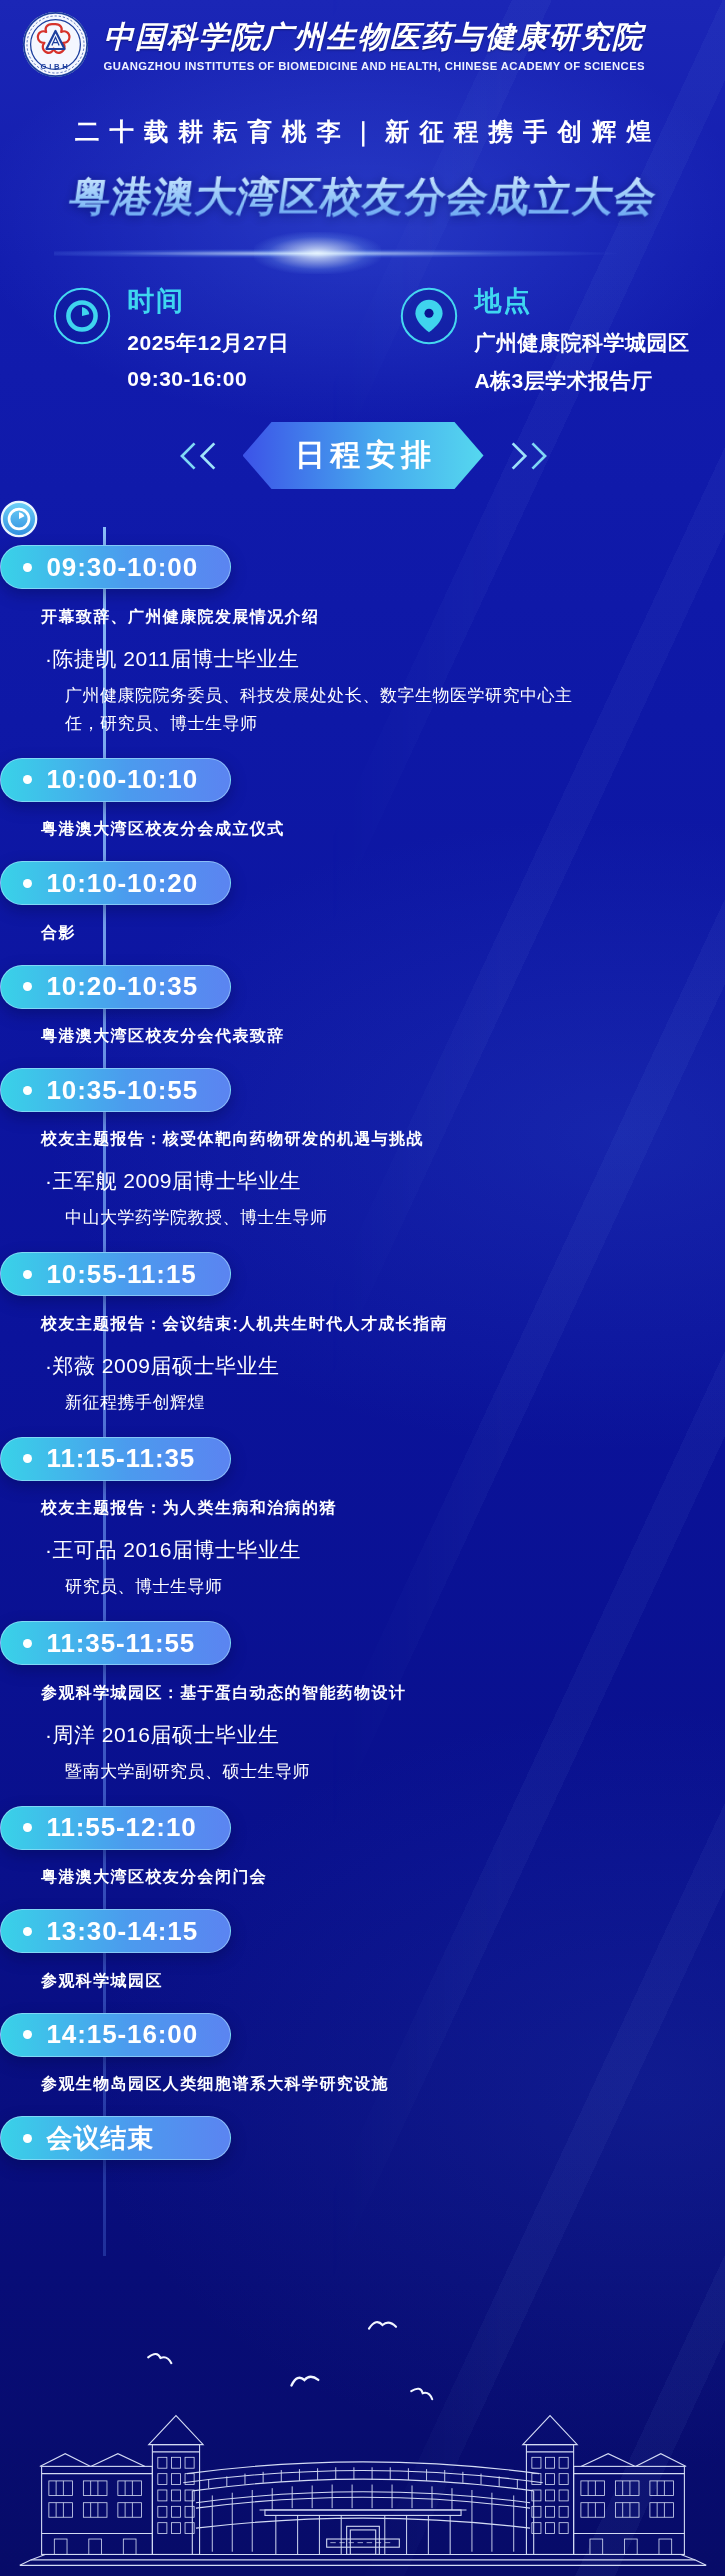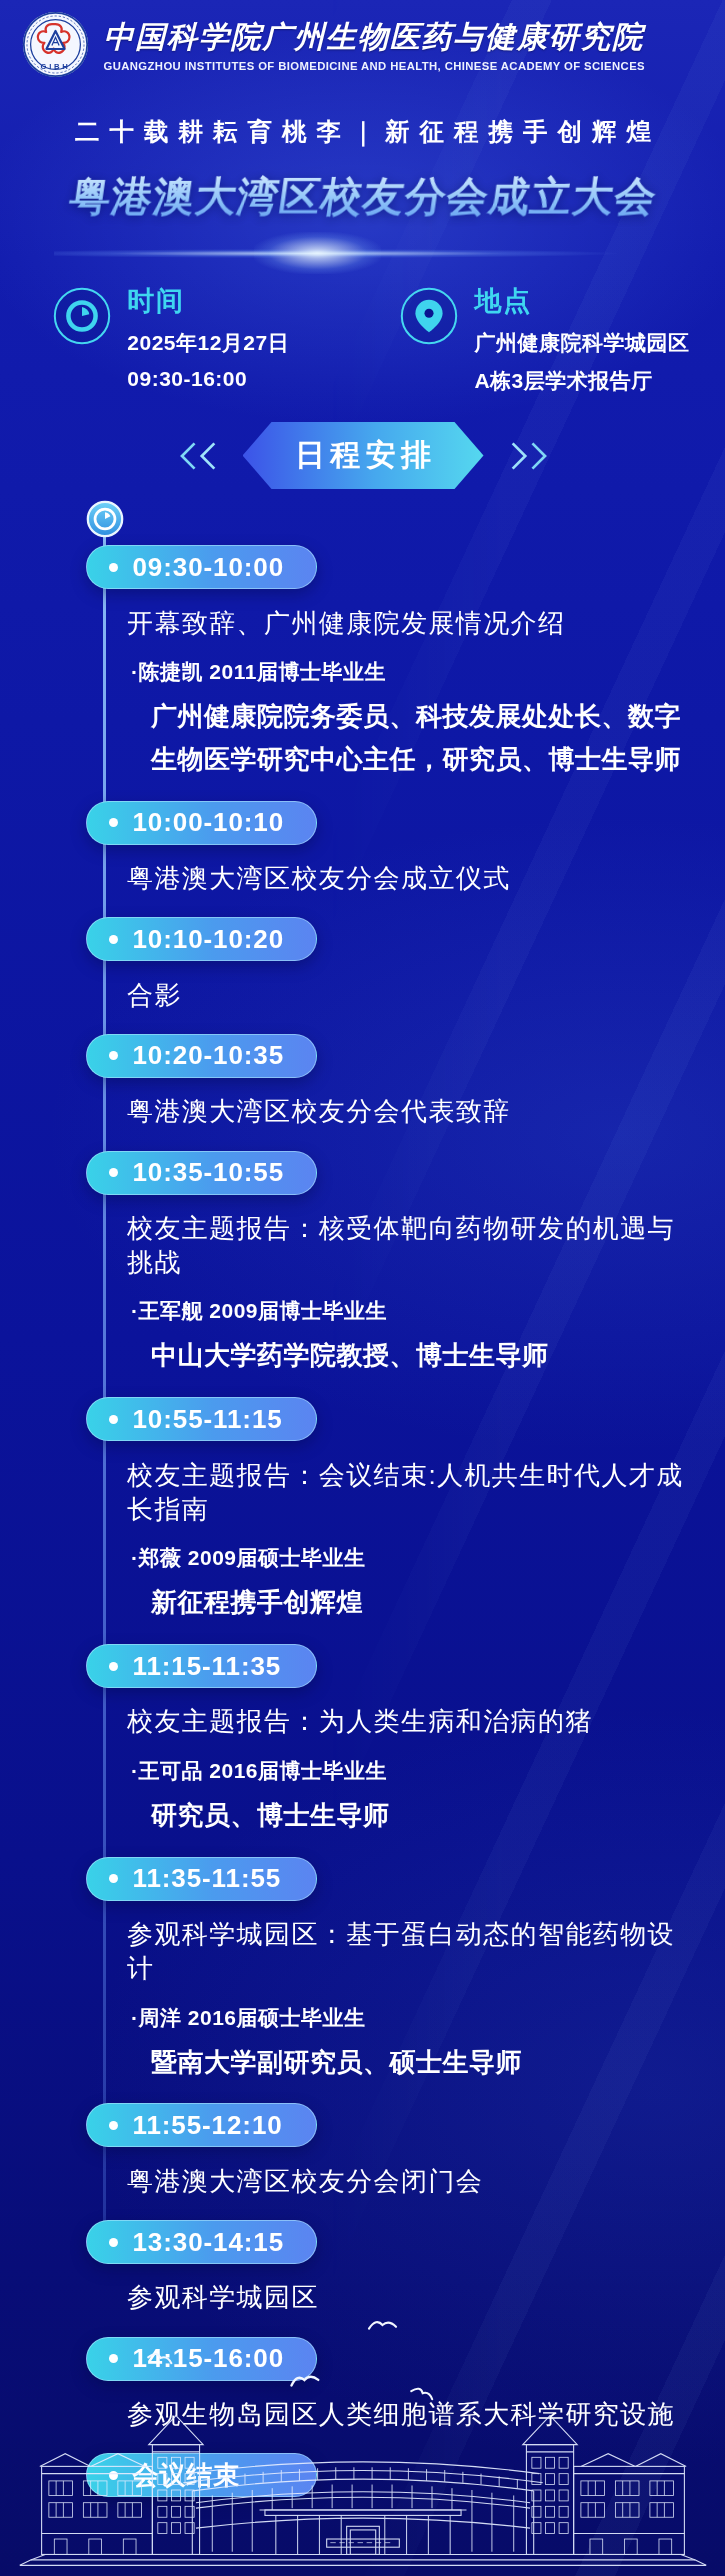--- a/index.html
+++ b/index.html
@@ -39,34 +39,34 @@
   .info-icon{flex:0 0 auto;margin-top:3.6px;}
   .info-label{color:#3fd6f0;font-size:27px;font-weight:800;letter-spacing:1.8px;}
   .info-line{font-size:21px;font-weight:700;margin-top:10px;letter-spacing:0.5px;}
   
   .banner-row{margin-top:27px;display:flex;align-items:center;justify-content:center;gap:9px;}
   .banner-hex{width:241px;height:67px;display:flex;align-items:center;justify-content:center;
     background:linear-gradient(90deg,#3c53e8,#46a8ee 55%,#55d8ef);
     clip-path:polygon(29px 0,calc(100% - 29px) 0,100% 50%,calc(100% - 29px) 100%,29px 100%,0 50%);
     font-size:30px;font-weight:800;letter-spacing:5.4px;text-indent:5.4px;color:#fff;}
   
-  .agenda{position:relative;margin-top:11px;padding-left:86px;}
+  .agenda{position:relative;margin-top:11px;}
   .agenda:before{content:"";position:absolute;left:103px;top:27px;height:1729px;width:2.7px;
     background:linear-gradient(180deg,rgba(150,205,255,.9),rgba(120,170,255,.55) 60%,rgba(100,150,255,.25));}
   .tl-clock{position:relative;margin:0 0 7.3px 0;width:38px;height:38px;}
   .agenda-item{position:relative;}
   .time-pill{position:relative;width:229px;height:42px;border-radius:22px;display:flex;align-items:center;
     background:linear-gradient(90deg,#39d2e8,#4b9bee 55%,#5b84f1);
     border:0.9px solid rgba(180,235,255,.55);box-shadow:0 5.4px 14.5px rgba(0,8,60,.35);margin-bottom:16.3px;}
   .time-pill .dot{width:9px;height:9px;border-radius:50%;background:#fff;margin:0 14.5px 0 22px;}
   .pill-time{font-size:26px;font-weight:800;letter-spacing:0.9px;color:#fff;}
   .session-title{margin:0 0 18px 0;padding-left:41px;max-width:563px;
-    font-size:26px;font-weight:400;letter-spacing:1.4px;line-height:1.32;}
-  .speaker{padding-left:45px;font-size:21px;font-weight:700;letter-spacing:0.5px;margin-bottom:9px;}
-  .detail{padding-left:65px;max-width:535px;font-size:26px;font-weight:700;letter-spacing:0.5px;line-height:1.65;}
+    font-size:16px;font-weight:700;letter-spacing:1.4px;line-height:1.32;}
+  .speaker{padding-left:45px;font-size:21px;font-weight:400;letter-spacing:0.5px;margin-bottom:9px;}
+  .detail{padding-left:65px;max-width:535px;font-size:17px;font-weight:400;letter-spacing:0.5px;line-height:1.65;}
   .agenda-item{margin-bottom:20px;}
   .agenda-item.simple{margin-bottom:22px;}
   
   .bird{position:absolute;}
   .building{position:absolute;left:18px;bottom:7.3px;width:690px;height:168px;}
   svg text{font-family:"Liberation Sans",sans-serif;}
 </style>
 </head>
 <body>
 

